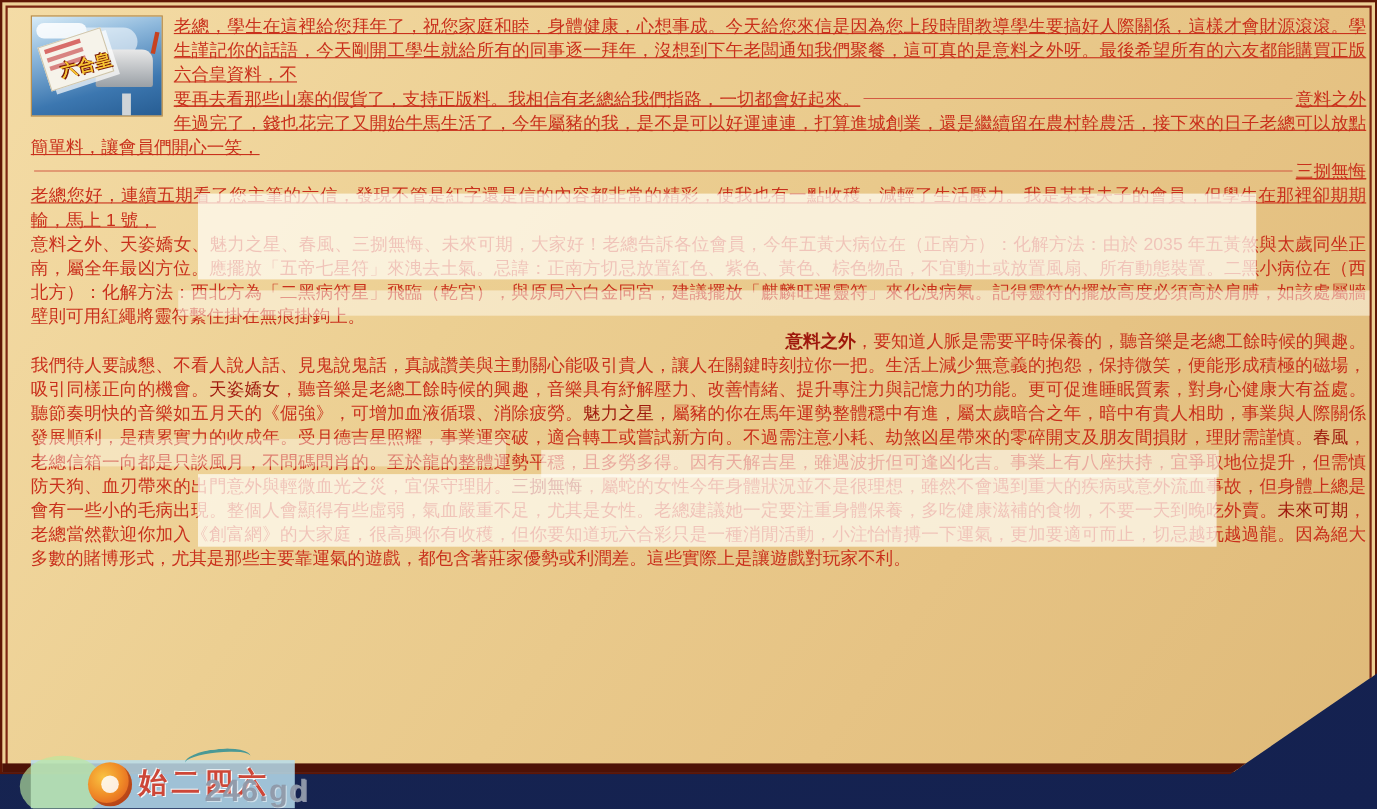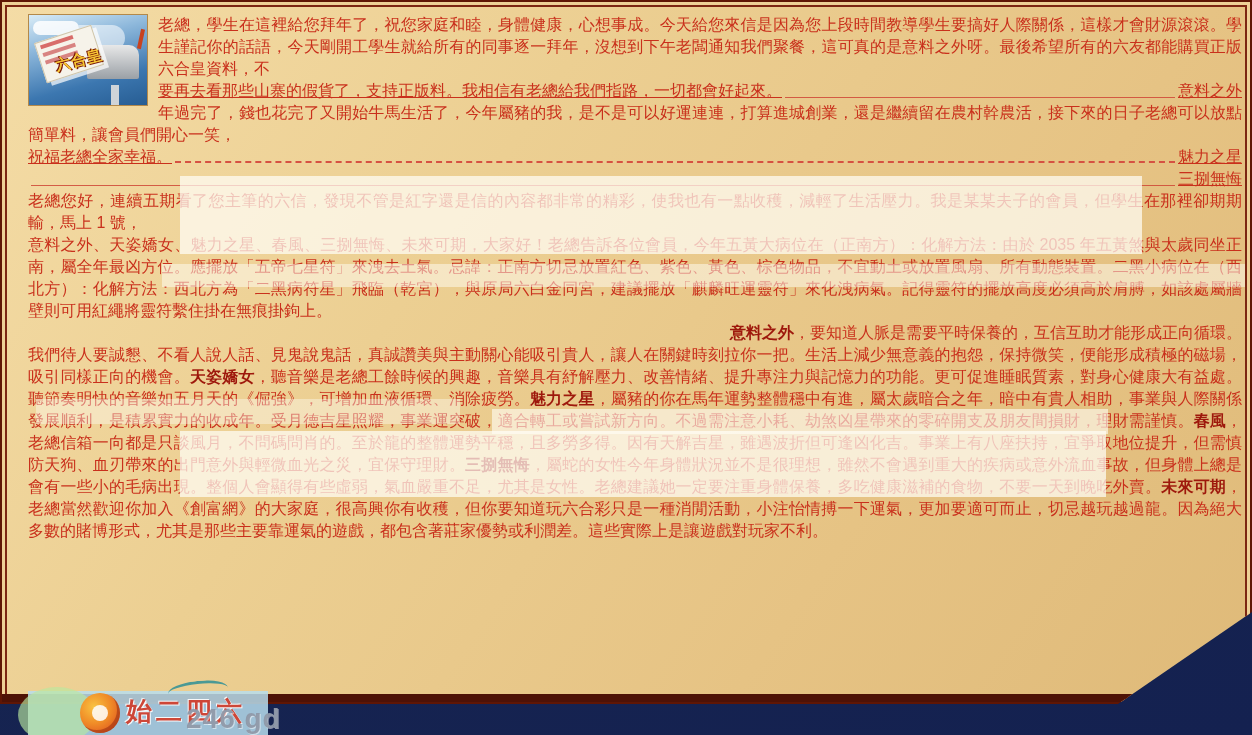--- a/index.html
+++ b/index.html
@@ -34,32 +34,32 @@
     background:rgba(255,255,255,.85);
     box-shadow:40px 10px 0 6px rgba(255,255,255,.55), 14px 30px 0 2px rgba(255,255,255,.4);}
   .envelope{position:absolute;left:10px;top:18px;width:58px;height:40px;background:#f6f3ea;
     transform:rotate(-18deg);border:1px solid #cfc5ab;box-shadow:4px 4px 0 rgba(255,255,255,.7);}
   .env-mark{position:absolute;left:4px;top:3px;width:34px;height:4px;background:#c33;box-shadow:0 8px 0 #c55,0 16px 0 #c55;opacity:.7;}
   .mb-body{position:absolute;right:8px;top:30px;width:52px;height:34px;background:linear-gradient(#e8e8e8,#9aa0a6);border-radius:10px 10px 2px 2px;}
   .mb-post{position:absolute;right:28px;bottom:0;width:8px;height:20px;background:#cfd4d8;}
   .mb-flag{position:absolute;right:4px;top:14px;width:4px;height:20px;background:#c8421f;transform:rotate(12deg);}
   .logo-text{position:absolute;left:26px;top:34px;font-weight:bold;font-size:15px;color:#f7c531;
     text-shadow:1px 1px 0 #7a1c08,-1px -1px 0 #7a1c08;transform:rotate(-14deg);letter-spacing:1px;}
-  .letter{margin:0;}
-  .lastline{display:flex;align-items:flex-end;}
+  .letter{margin:0;text-decoration:underline;}
+  .lastline{display:flex;align-items:center;}
   .tail{text-decoration:underline;}
   .fill{flex:1 1 auto;border-bottom:1px solid #cf4736;margin:0 3px 4px 3px;min-width:10px;}
   .fill.dashed{border-bottom:2px dashed #d65142;margin-bottom:5px;}
   .fill.blank{border-bottom:1px solid rgba(207,71,54,.85);}
   .sig{text-decoration:underline;white-space:nowrap;}
   .reply{margin:0;}
   .callout{display:flex;justify-content:flex-end;align-items:baseline;}
   .callout .name{font-weight:bold;color:#9e180c;}
   .advice{margin:0;}
-  .advice .b,.b{font-weight:bold;color:#9e180c;}
+  .advice .b,.b{font-weight:normal;color:#9e180c;}
   .ov{position:absolute;background:rgba(255,253,246,.72);pointer-events:none;}
   .ov-a{left:180px;top:176px;width:962px;height:78px;}
   .ov-e{left:162px;top:264px;width:1083px;height:23px;background:rgba(255,253,246,.5);}
   .ov-b{left:36px;top:399px;width:424px;height:25px;background:rgba(255,253,246,.4);}
   .ov-c{left:492px;top:409px;width:616px;height:25px;background:rgba(255,253,246,.6);}
   .ov-d{left:180px;top:431px;width:926px;height:66px;}
   .wm{position:absolute;left:0;bottom:0;width:240px;height:44px;
     background:rgba(183,221,237,.85);margin-left:28px;}
   .wm-leaf{position:absolute;left:-10px;bottom:-8px;width:78px;height:56px;border-radius:50%;
     background:rgba(186,232,158,.65);}
@@ -97,44 +97,39 @@
       <div class="lastline">
         <span class="tail">要再去看那些山寨的假貨了，支持正版料。我相信有老總給我們指路，一切都會好起來。</span>
         <span class="fill blank"></span>
         <span class="sig">意料之外</span>
       </div>
     </div>
 
 
     <div class="letter">
       <span>年過完了，錢也花完了又開始牛馬生活了，今年屬豬的我，是不是可以好運連連，打算進城創業，還是繼續留在農村幹農活，接下來的日子老總可以放點簡單料，讓會員們開心一笑，</span>
-      <div class="lastline">
-        <span class="tail">祝福老總全家幸福。</span>
-        <span class="fill dashed"></span>
-        <span class="sig">魅力之星</span>
-      </div>
     </div>
 
 
     <div class="letter">
       <div class="lastline">
         <span class="fill blank"></span>
         <span class="sig">三捌無悔</span>
       </div>
     </div>
 
     <div class="letter">
       <span>老總您好，連續五期看了您主筆的六信，發現不管是紅字還是信的內容都非常的精彩，使我也有一點收穫，減輕了生活壓力。我是某某夫子的會員，但學生在那裡卻期期輸，馬上 1 號，</span>
     </div>
 
     <div class="reply">
       <span>意料之外、天姿嬌女、魅力之星、春風、三捌無悔、未來可期，大家好！老總告訴各位會員，今年五黃大病位在（正南方）：化解方法：由於 2035 年五黃煞與太歲同坐正南，屬全年最凶方位。應擺放「五帝七星符」來洩去土氣。忌諱：正南方切忌放置紅色、紫色、黃色、棕色物品，不宜動土或放置風扇、所有動態裝置。二黑小病位在（西北方）：化解方法：西北方為「二黑病符星」飛臨（乾宮），與原局六白金同宮，建議擺放「麒麟旺運靈符」來化洩病氣。記得靈符的擺放高度必須高於肩膊，如該處屬牆壁則可用紅繩將靈符繫住掛在無痕掛鉤上。</span>
       <div class="callout">
         <span class="name">意料之外</span>
-        <span>，要知道人脈是需要平時保養的，互信互助才能形成正向循環。</span>
+        <span>，要知道人脈是需要平時保養的，聽音樂是老總工餘時候的興趣。</span>
       </div>
     </div>
 
     <div class="advice"><span>我們待人要誠懇、不看人說人話、見鬼說鬼話，真誠讚美與主動關心能吸引貴人，讓人在關鍵時刻拉你一把。生活上減少無意義的抱怨，保持微笑，便能形成積極的磁場，吸引同樣正向的機會。</span><span class="b">天姿嬌女</span><span>，聽音樂是老總工餘時候的興趣，音樂具有紓解壓力、改善情緒、提升專注力與記憶力的功能。更可促進睡眠質素，對身心健康大有益處。聽節奏明快的音樂如五月天的《倔強》，可增加血液循環、消除疲勞。</span><span class="b">魅力之星</span><span>，屬豬的你在馬年運勢整體穩中有進，屬太歲暗合之年，暗中有貴人相助，事業與人際關係發展順利，是積累實力的收成年。受月德吉星照耀，事業運突破，適合轉工或嘗試新方向。不過需注意小耗、劫煞凶星帶來的零碎開支及朋友間損財，理財需謹慎。</span><span class="b">春風</span><span>，老總信箱一向都是只談風月，不問碼問肖的。至於龍的整體運勢平穩，且多勞多得。因有天解吉星，雖遇波折但可逢凶化吉。事業上有八座扶持，宜爭取地位提升，但需慎防天狗、血刃帶來的出門意外與輕微血光之災，宜保守理財。</span><span class="b">三捌無悔</span><span>，屬蛇的女性今年身體狀況並不是很理想，雖然不會遇到重大的疾病或意外流血事故，但身體上總是會有一些小的毛病出現。整個人會顯得有些虛弱，氣血嚴重不足，尤其是女性。老總建議她一定要注重身體保養，多吃健康滋補的食物，不要一天到晚吃外賣。</span><span class="b">未來可期</span><span>，老總當然歡迎你加入《創富網》的大家庭，很高興你有收穫，但你要知道玩六合彩只是一種消閒活動，小注怡情搏一下運氣，更加要適可而止，切忌越玩越過龍。因為絕大多數的賭博形式，尤其是那些主要靠運氣的遊戲，都包含著莊家優勢或利潤差。這些實際上是讓遊戲對玩家不利。</span></div>
 
   </div>
 
   <div class="page-bottom-strip"></div>
 </div>
 

